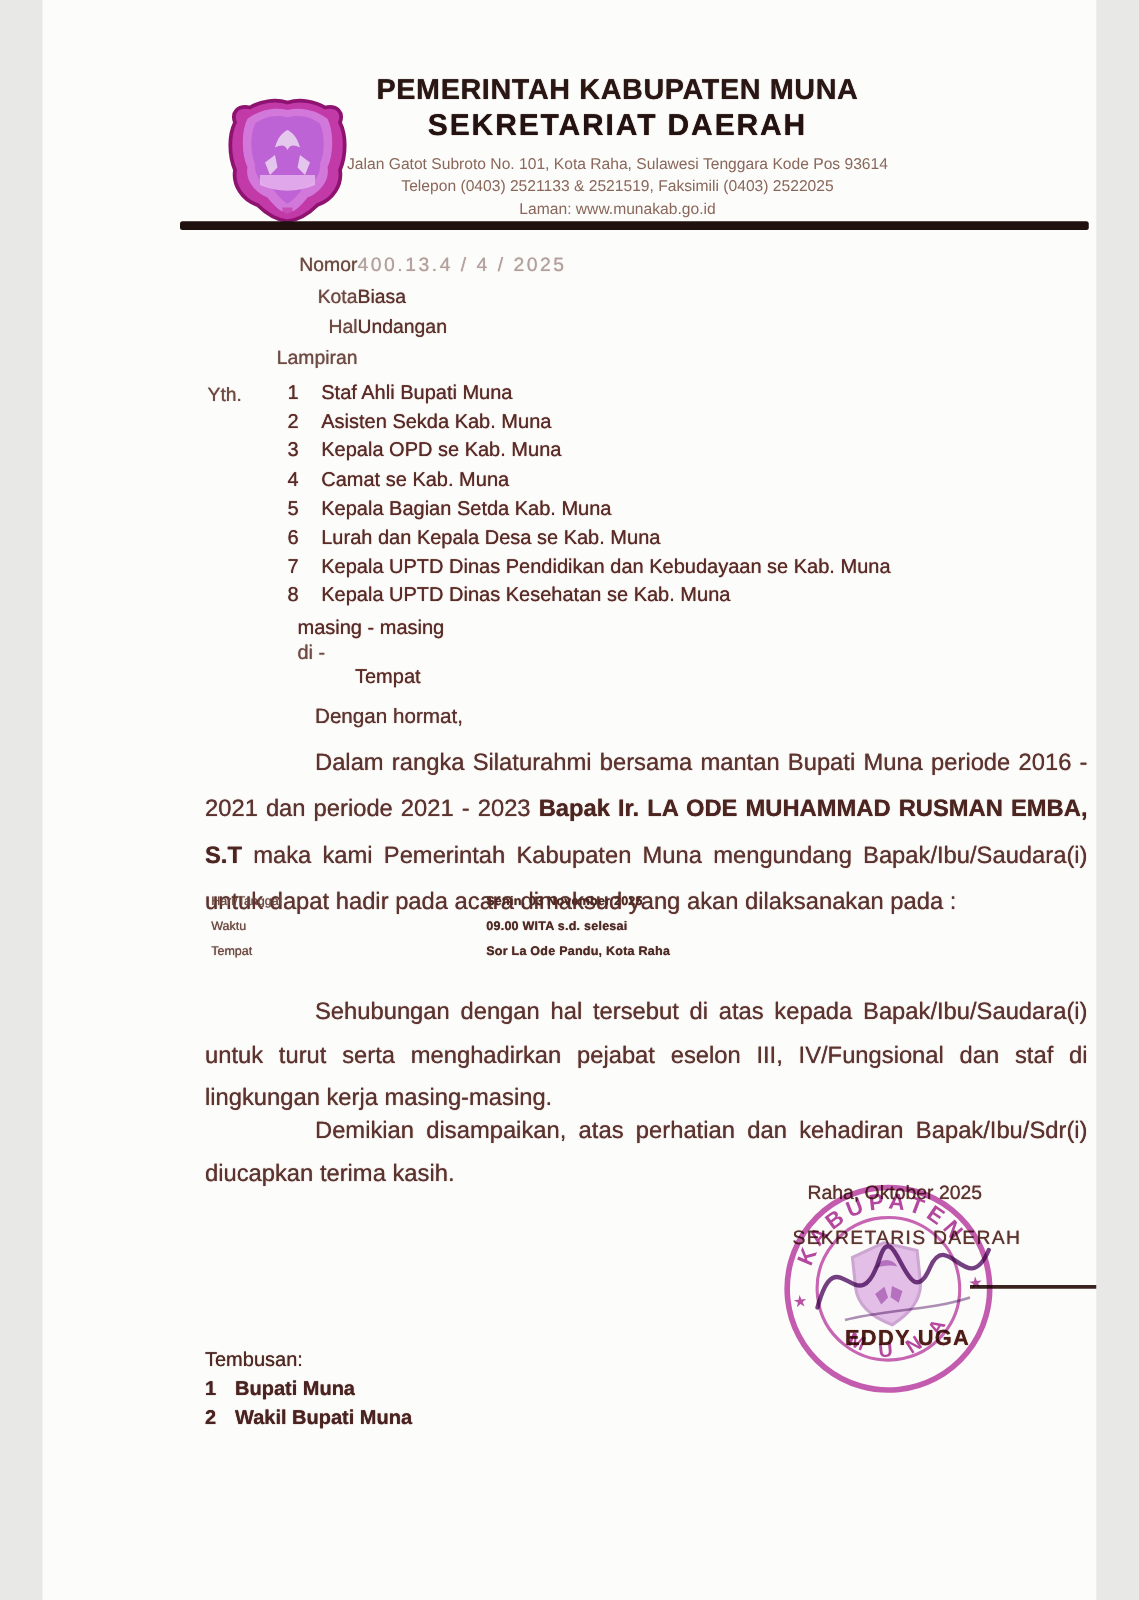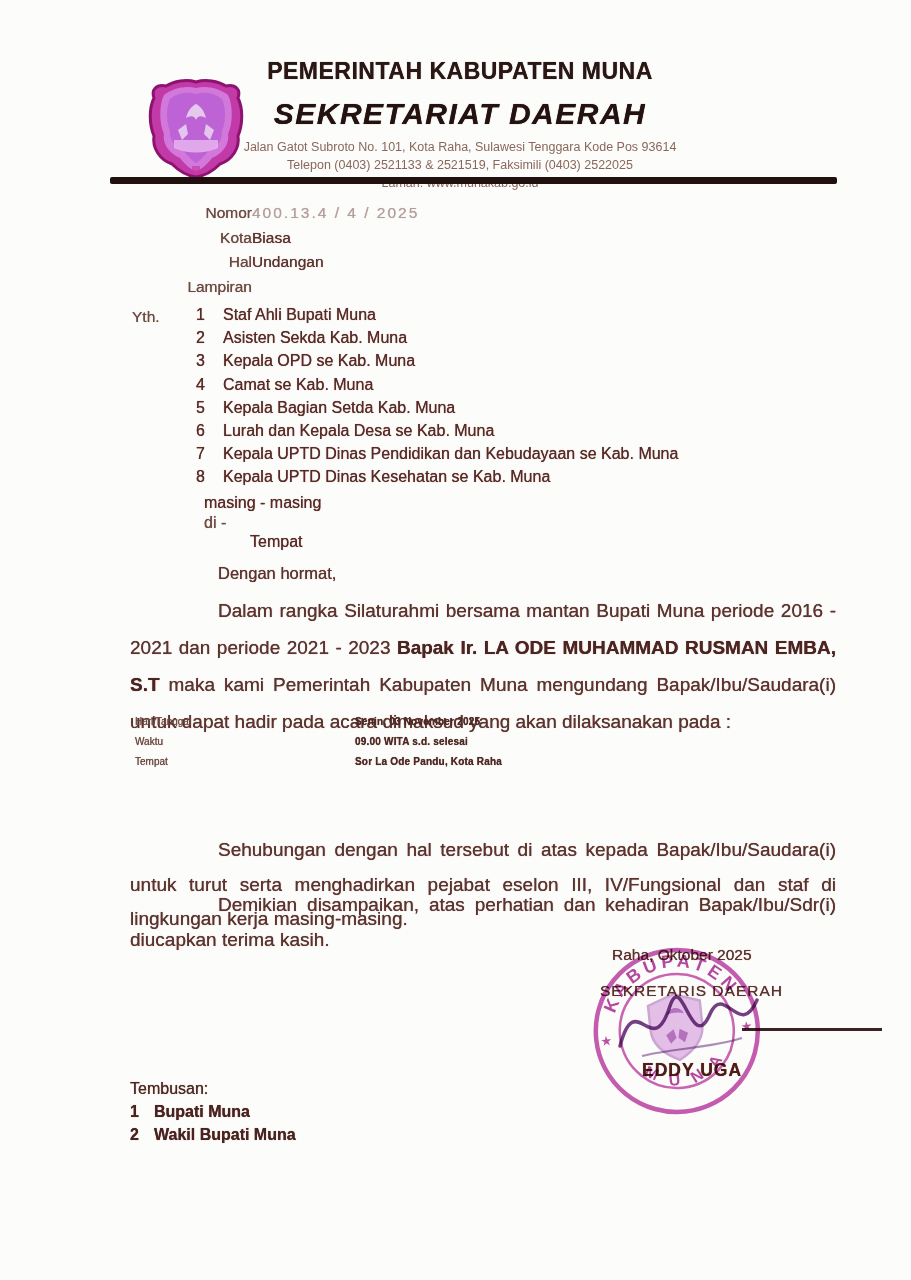--- a/index.html
+++ b/index.html
@@ -1,28 +1,28 @@
 <!DOCTYPE html>
 <html><head>
 <meta charset="utf-8">
 <style>
   html,body{margin:0;padding:0;background:#e8e8e6;}
   .page{
-    position:relative;width:911px;height:1280px;margin:0 auto;
+    position:relative;width:843px;height:1280px;margin:0 auto;
     background:#fcfcfa;overflow:hidden;
     font-family:"Liberation Sans",sans-serif;color:#5c332e;
   }
   .abs{position:absolute;}
   .scan{text-shadow:0 0 .7px currentColor;}
   .soft{filter:blur(.3px);}
 
   
   .hdr-text{left:150px;top:58px;width:620px;text-align:center;}
   .hdr-line1{font-size:23px;font-weight:bold;color:#2a1714;letter-spacing:.5px;}
-  .hdr-line2{font-size:30px;font-weight:bold;color:#241210;letter-spacing:1.5px;margin-top:12px;font-style:italic;}
+  .hdr-line2{font-size:24px;font-weight:bold;color:#241210;letter-spacing:1.5px;margin-top:2px;}
   .hdr-addr{font-size:12.5px;color:#8a675b;line-height:18px;margin-top:7px;filter:blur(.35px);text-align:center;}
   .hdr-rule{left:110px;top:177px;width:727px;height:7px;background:#20100e;border-radius:2px;}
   .logo{left:148px;top:78px;}
 
   
   .meta{left:132px;top:204px;font-size:15.5px;}
   .meta-row{display:flex;height:24.6px;align-items:flex-start;}
   .meta-label{width:120px;color:#6d4a42;text-align:right;}
   .meta-value{color:#5c332c;}
   .nomor-val{opacity:.45;letter-spacing:2px;filter:blur(.4px);}
@@ -33,21 +33,21 @@
   .yth-row{display:flex;height:23.2px;}
   .yth-num{width:27px;}
   .yth-suffix1{left:204px;top:494px;font-size:16px;color:#5a2b26;text-align:right;}
   .yth-suffix2{left:204px;top:514px;font-size:16px;color:#6d4a42;text-align:right;}
   .yth-suffix3{left:250px;top:533px;font-size:16px;color:#5a2b26;}
 
   
   .salutation{left:218px;top:564px;font-size:16.5px;}
   .para{left:130px;width:706px;font-size:19px;text-align:justify;color:#5c332e;}
   .p1{top:592px;line-height:37px;text-indent:88px;}
-  .p2{top:793px;line-height:34.5px;text-indent:88px;margin-top:40px;}
+  .p2{top:793px;line-height:34.5px;text-indent:88px;}
   .p3{top:888px;line-height:34.5px;text-indent:88px;}
   .bold-name{font-weight:bold;color:#4c2420;}
 
   .details{left:135px;top:716px;font-size:10px;}
   .det-row{display:flex;height:19.8px;}
   .det-label{width:220px;color:#6d4a42;}
   .det-value{color:#4f2a24;font-weight:bold;letter-spacing:.2px;}
 
   
   .sig-date{left:612px;top:946px;font-size:15.5px;color:#5c332e;}

